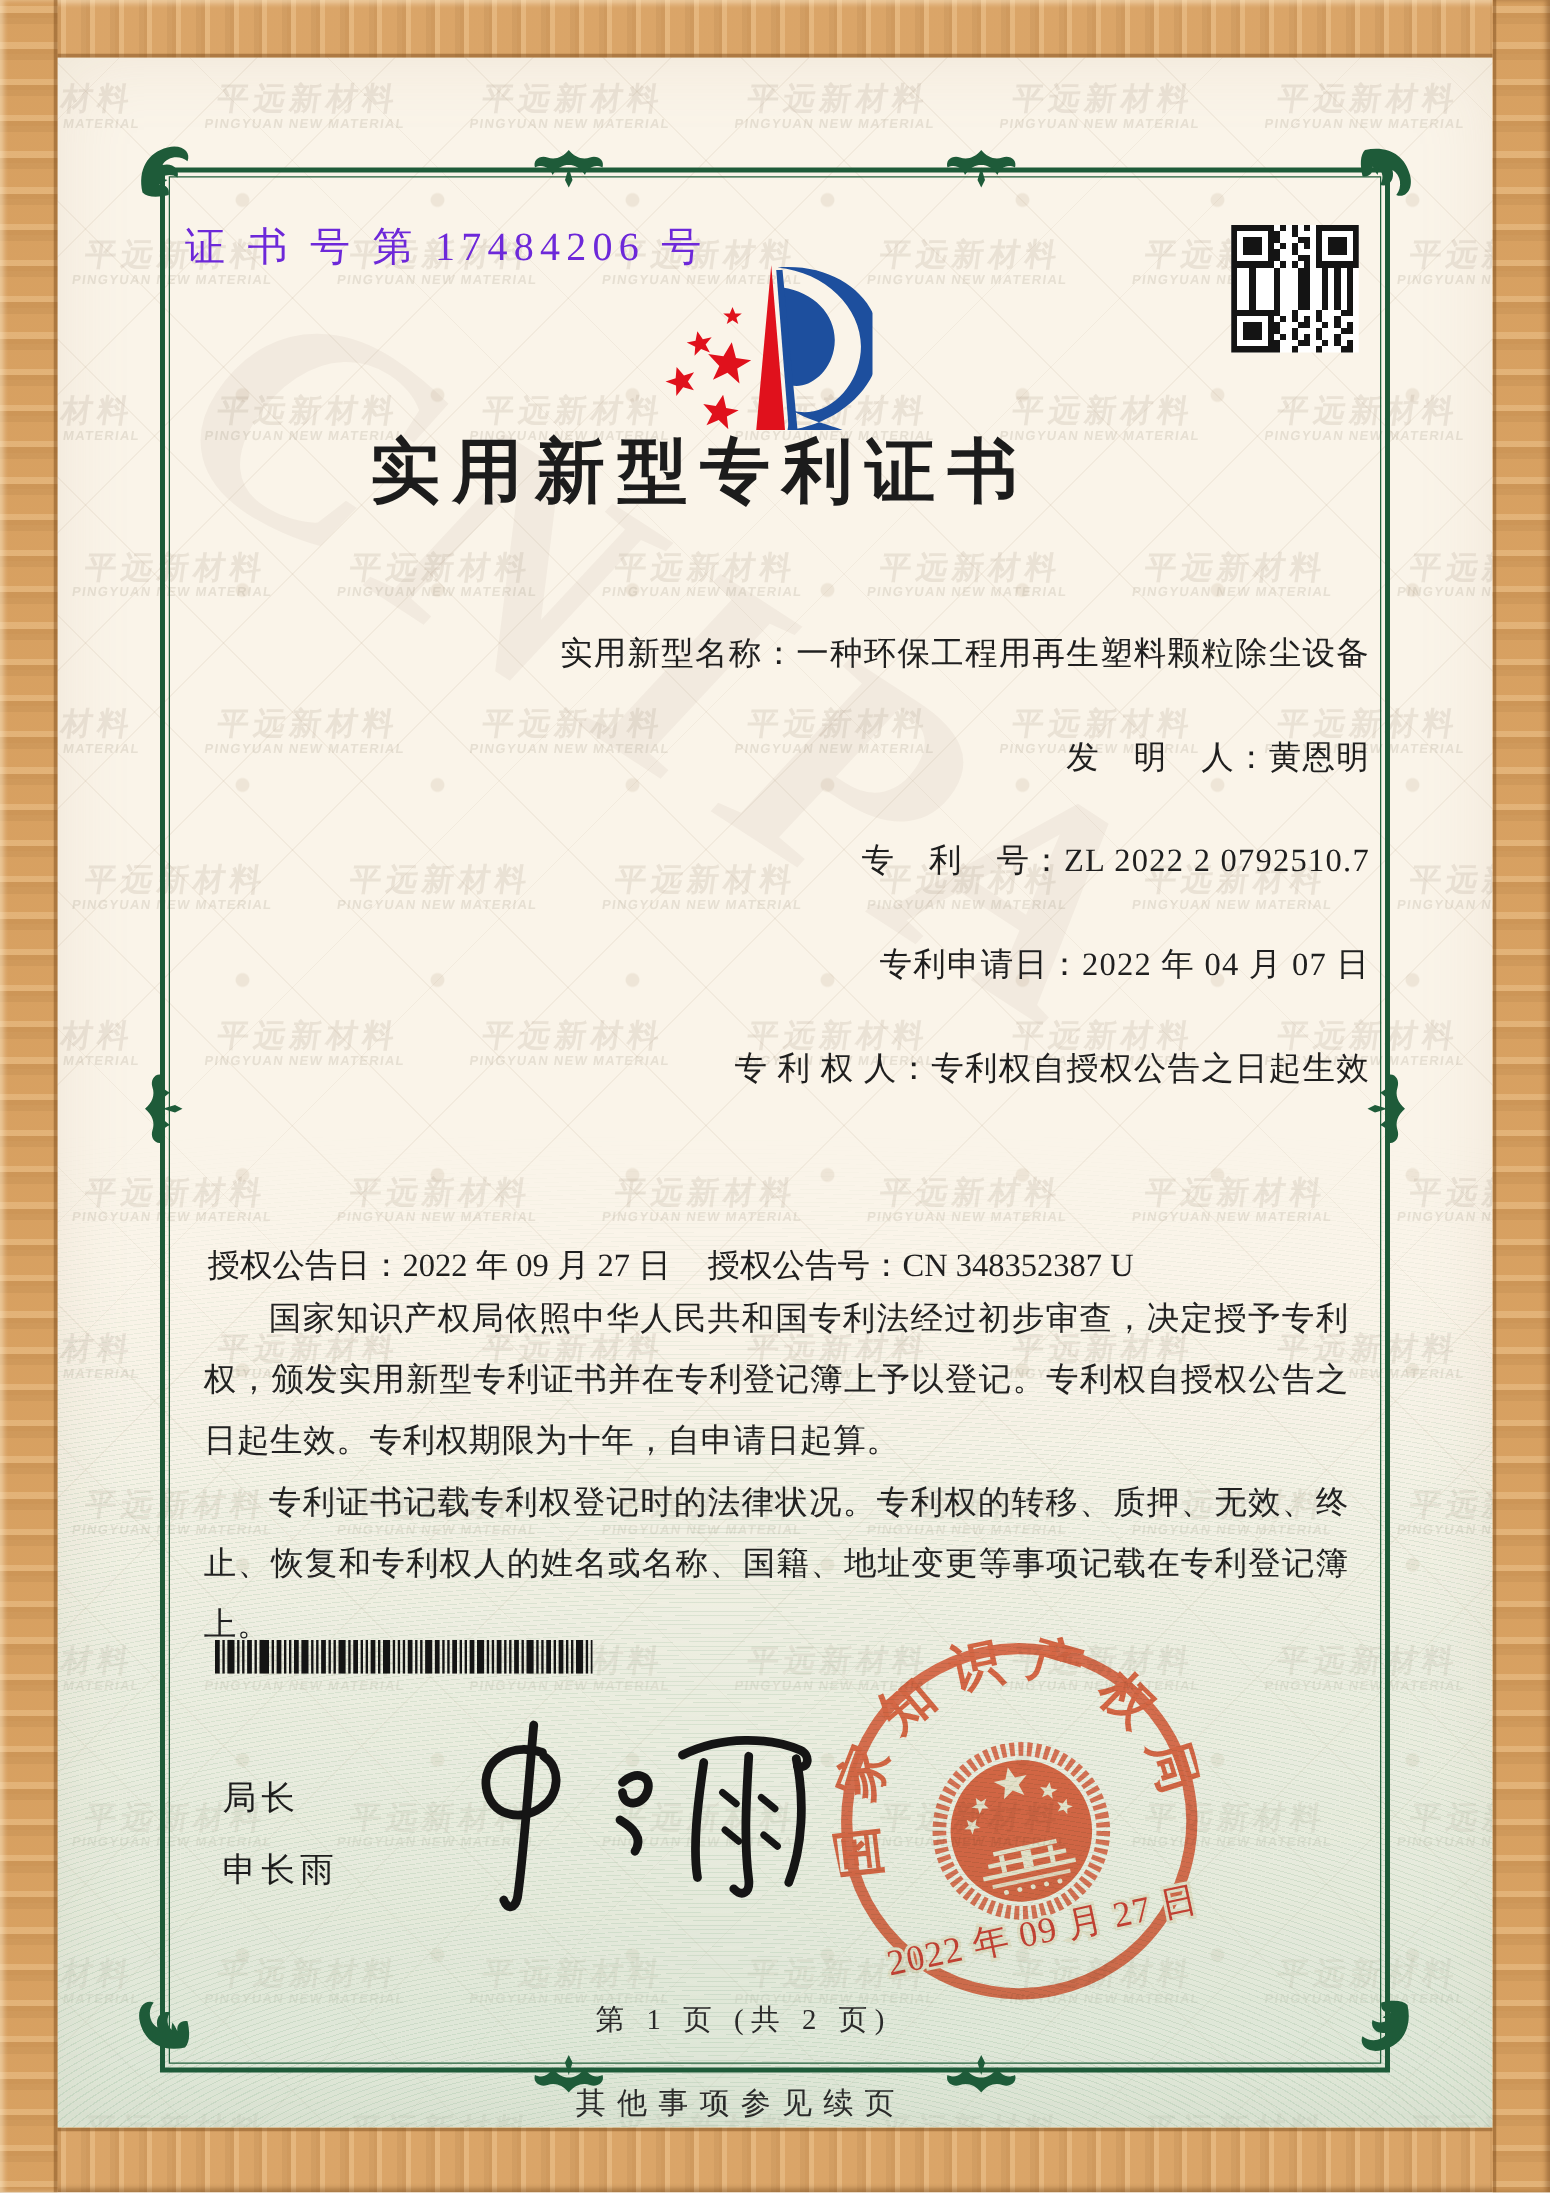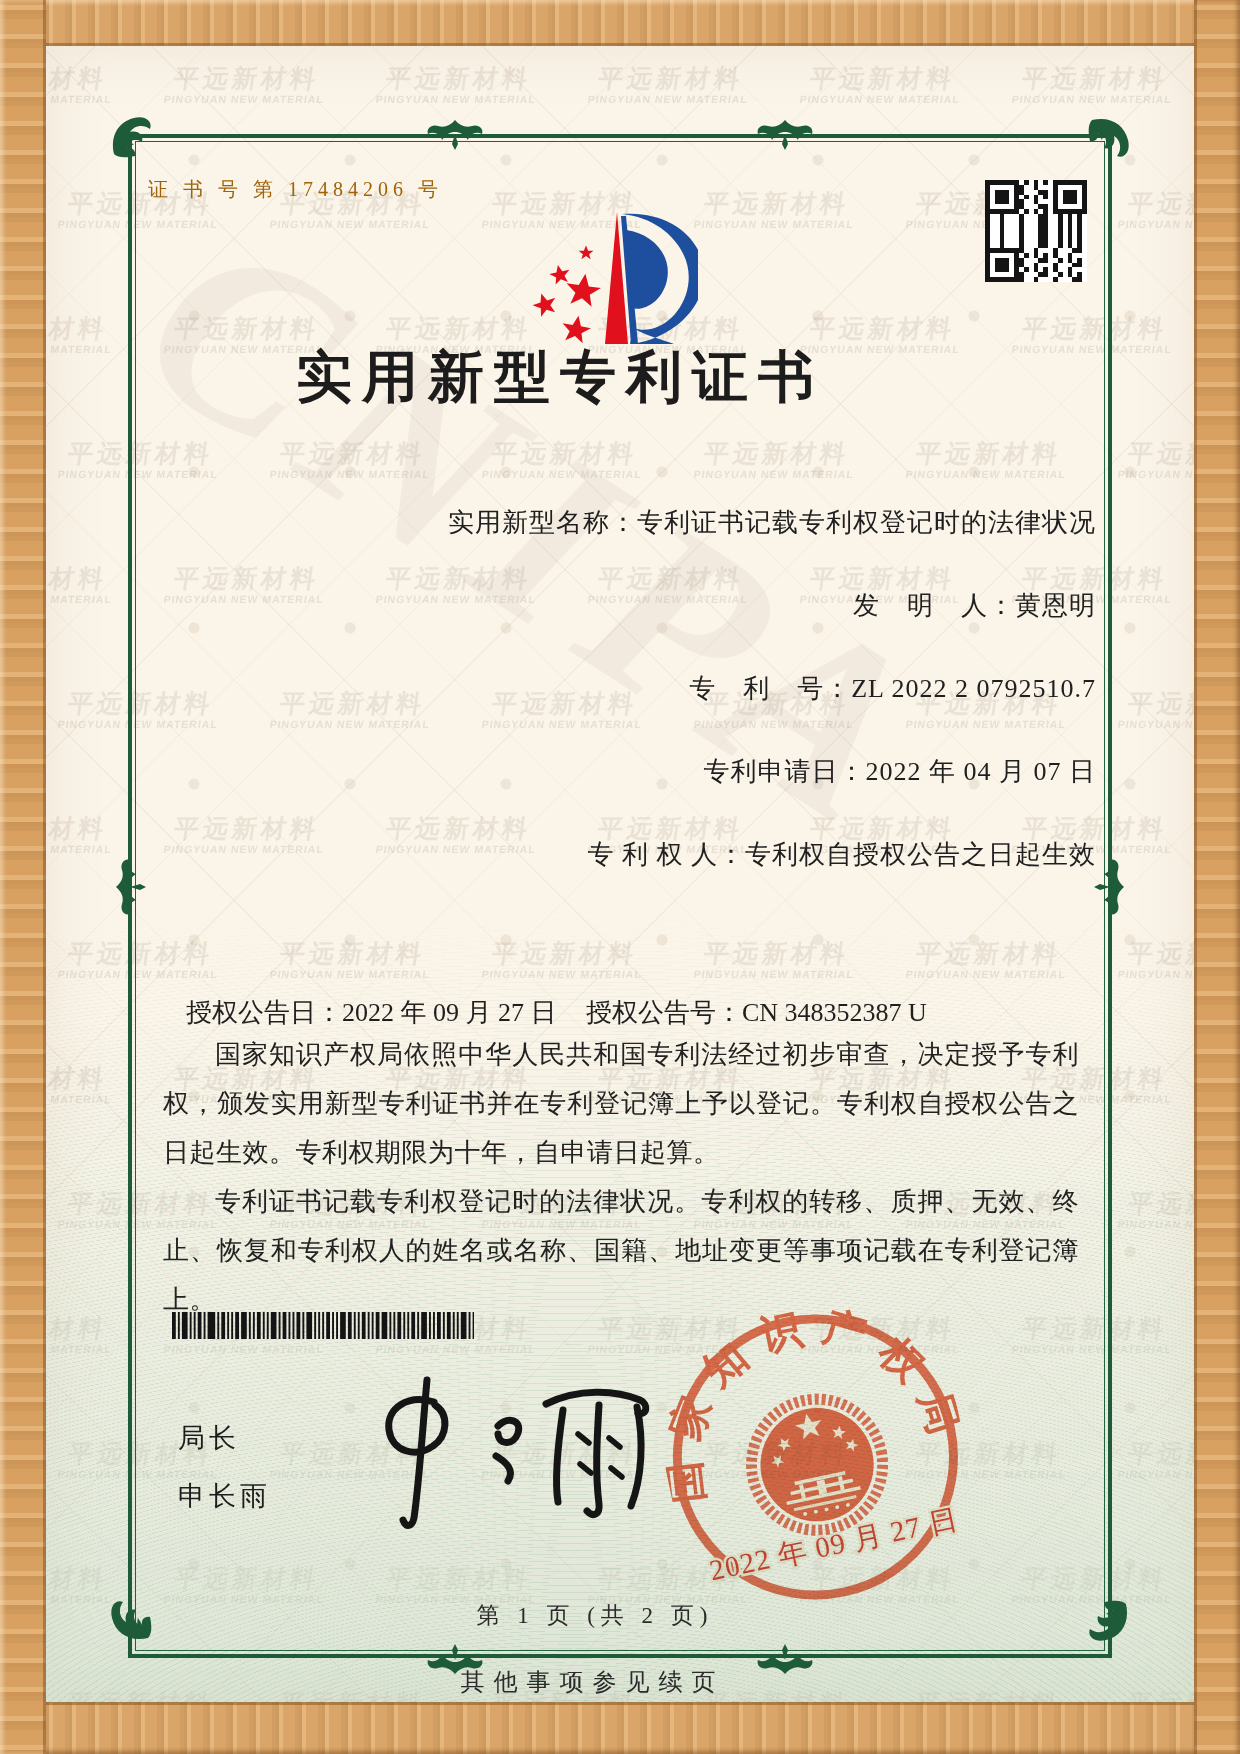--- a/index.html
+++ b/index.html
@@ -48,29 +48,29 @@
     mask-image:linear-gradient(180deg, transparent 52%, rgba(0,0,0,.7) 70%, #000 100%); }
 
   
   .gframe { position:absolute; left:128px; top:134px; width:984px; height:1524px; border:4px solid #1e5b39; z-index:3; }
   .gframe::before { content:""; position:absolute; inset:3px; border:1.5px solid #23603d; }
   .orn { position:absolute; z-index:4; }
   .orn svg { display:block; }
 
   
   .abs { position:absolute; z-index:6; }
-  .cert-no { left:148px; top:176px; font-size:20px; letter-spacing:5px; color:#a16207; }
+  .cert-no { left:148px; top:176px; font-size:32px; letter-spacing:5px; color:#6d28d9; }
   .title { left:0; width:1120px; top:340px; text-align:center; font-size:56px; font-weight:bold; letter-spacing:10px; color:#1c1c1c; }
 
   .fields { left:166px; top:506px; width:930px; }
   .frow { margin-bottom:50px; font-size:26px; line-height:33px; color:#1f1f1f; display:flex;justify-content:flex-end; }
   .flabel { flex:0 0 auto; white-space:pre; letter-spacing:1px; }
   .fvalue { flex:0 1 auto; max-width:680px; letter-spacing:1px; }
 
-  .grant-row { left:166px; top:995px; width:930px; font-size:26px; color:#1f1f1f;margin-left:20px; }
+  .grant-row { left:166px; top:995px; width:930px; font-size:26px; color:#1f1f1f; }
   .grant-right { position:absolute; left:400px; top:0; white-space:nowrap; }
   .grant-left { white-space:nowrap; }
 
   .paras { left:163px; top:1030px; width:916px; z-index:6;font-family:Liberation Serif, serif; }
   .paras p { font-size:26px; line-height:49px; text-indent:2em; text-align:justify; color:#222; letter-spacing:.5px; }
 
   .barcode { left:172px; top:1312px; z-index:6; }
 
   .commissioner { left:178px; top:1420px; font-family:"Liberation Sans","DejaVu Sans",sans-serif; font-size:27px; color:#1d1d1d; letter-spacing:4px; z-index:6; }
   .commissioner div { margin-bottom:22px; }
@@ -626,21 +626,21 @@
         <rect x="1" y="15" width="5" height="5" fill="#ffffff"></rect>
         <rect x="2" y="16" width="3" height="3" fill="#141414"></rect>
       </svg>
   </div>
 
   <div class="abs title">实用新型专利证书</div>
 
   <div class="abs fields" id="fields">
       <div class="frow">
         <span class="flabel">实用新型名称：</span>
-        <span class="fvalue">专利证书记载专利权登记时的法律状况</span>
+        <span class="fvalue">一种环保工程用再生塑料颗粒除尘设备</span>
       </div>
       <div class="frow">
         <span class="flabel">发　明　人：</span>
         <span class="fvalue">黄恩明</span>
       </div>
       <div class="frow">
         <span class="flabel">专　利　号：</span>
         <span class="fvalue">ZL 2022 2 0792510.7</span>
       </div>
       <div class="frow">

